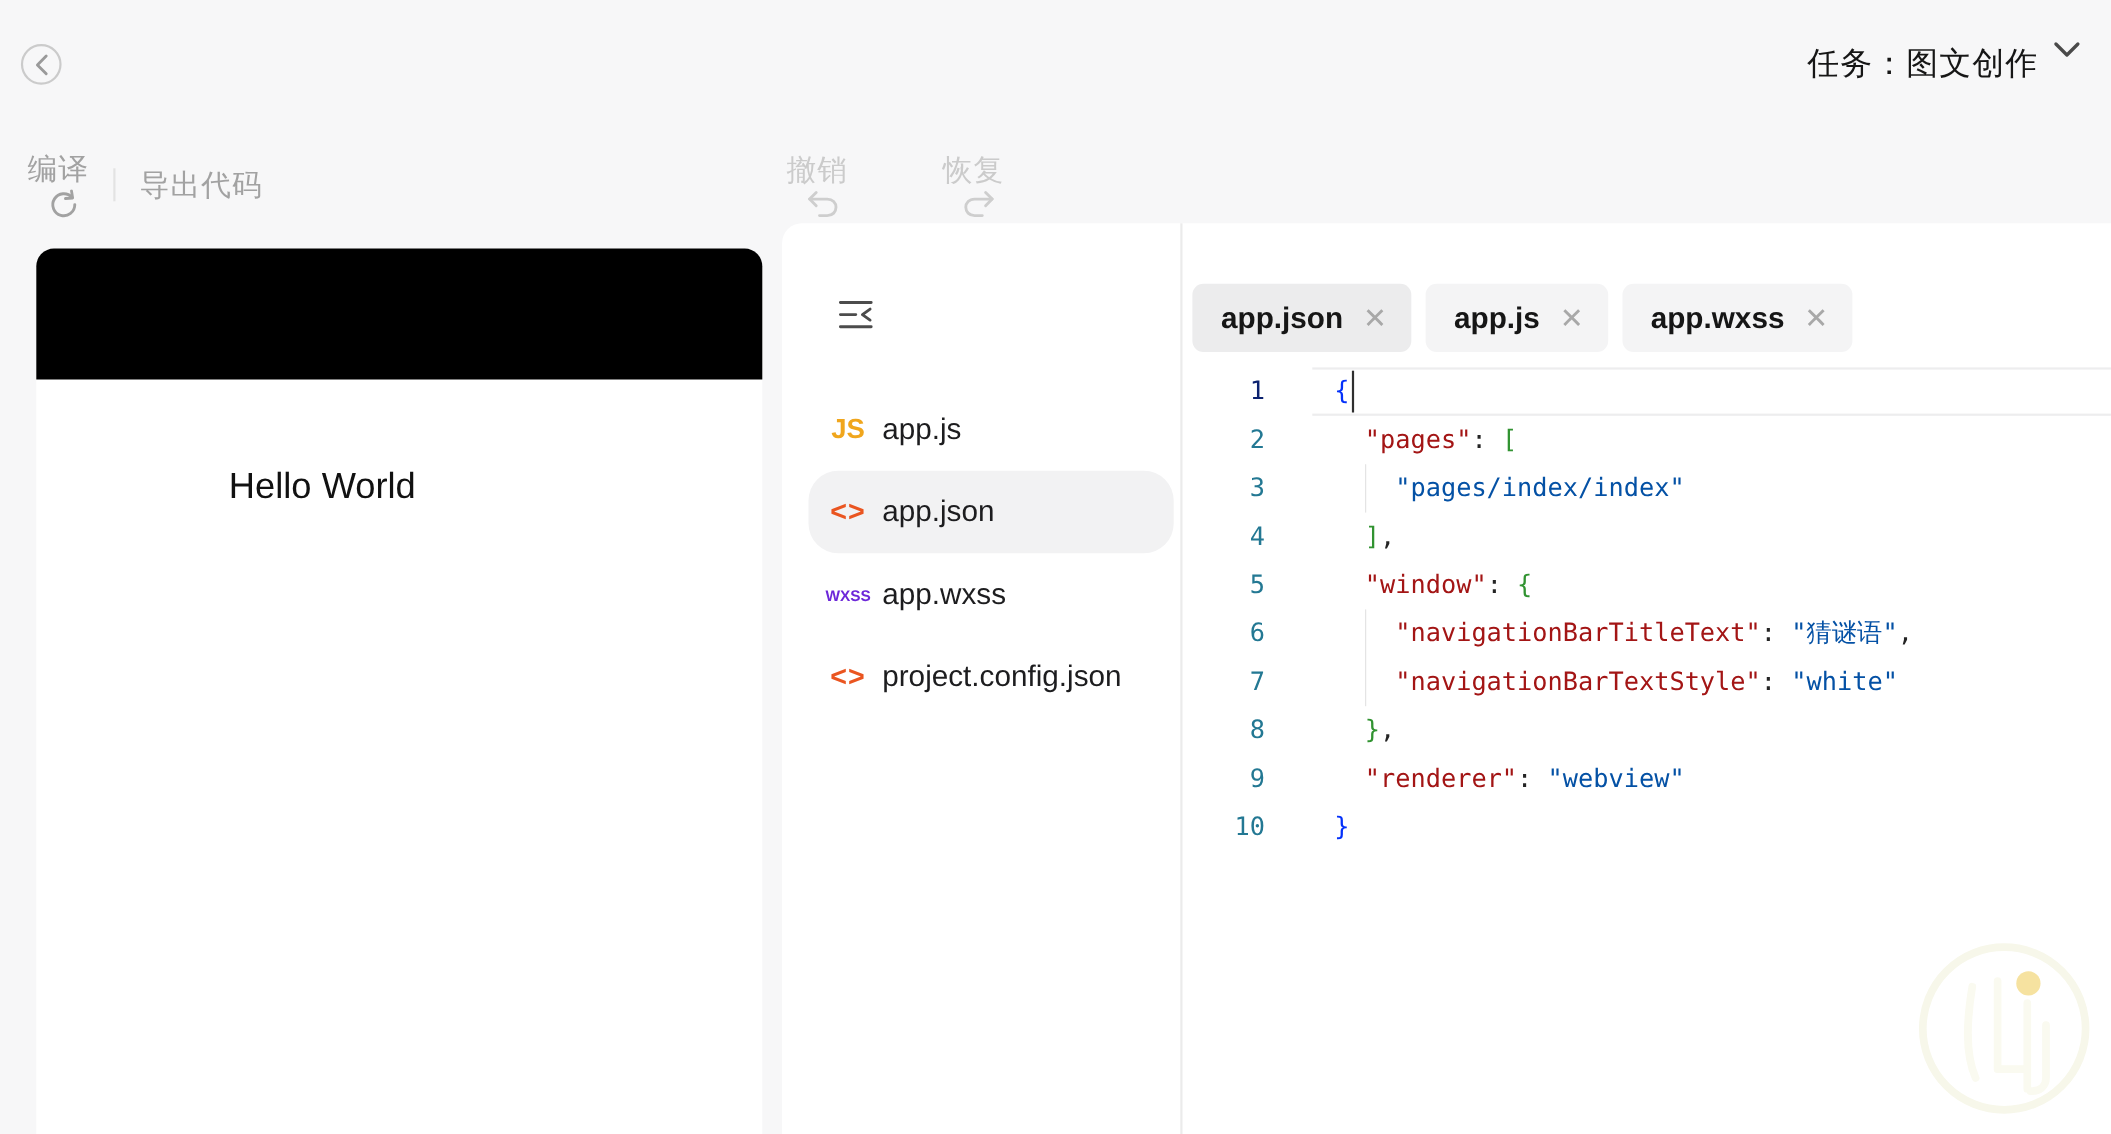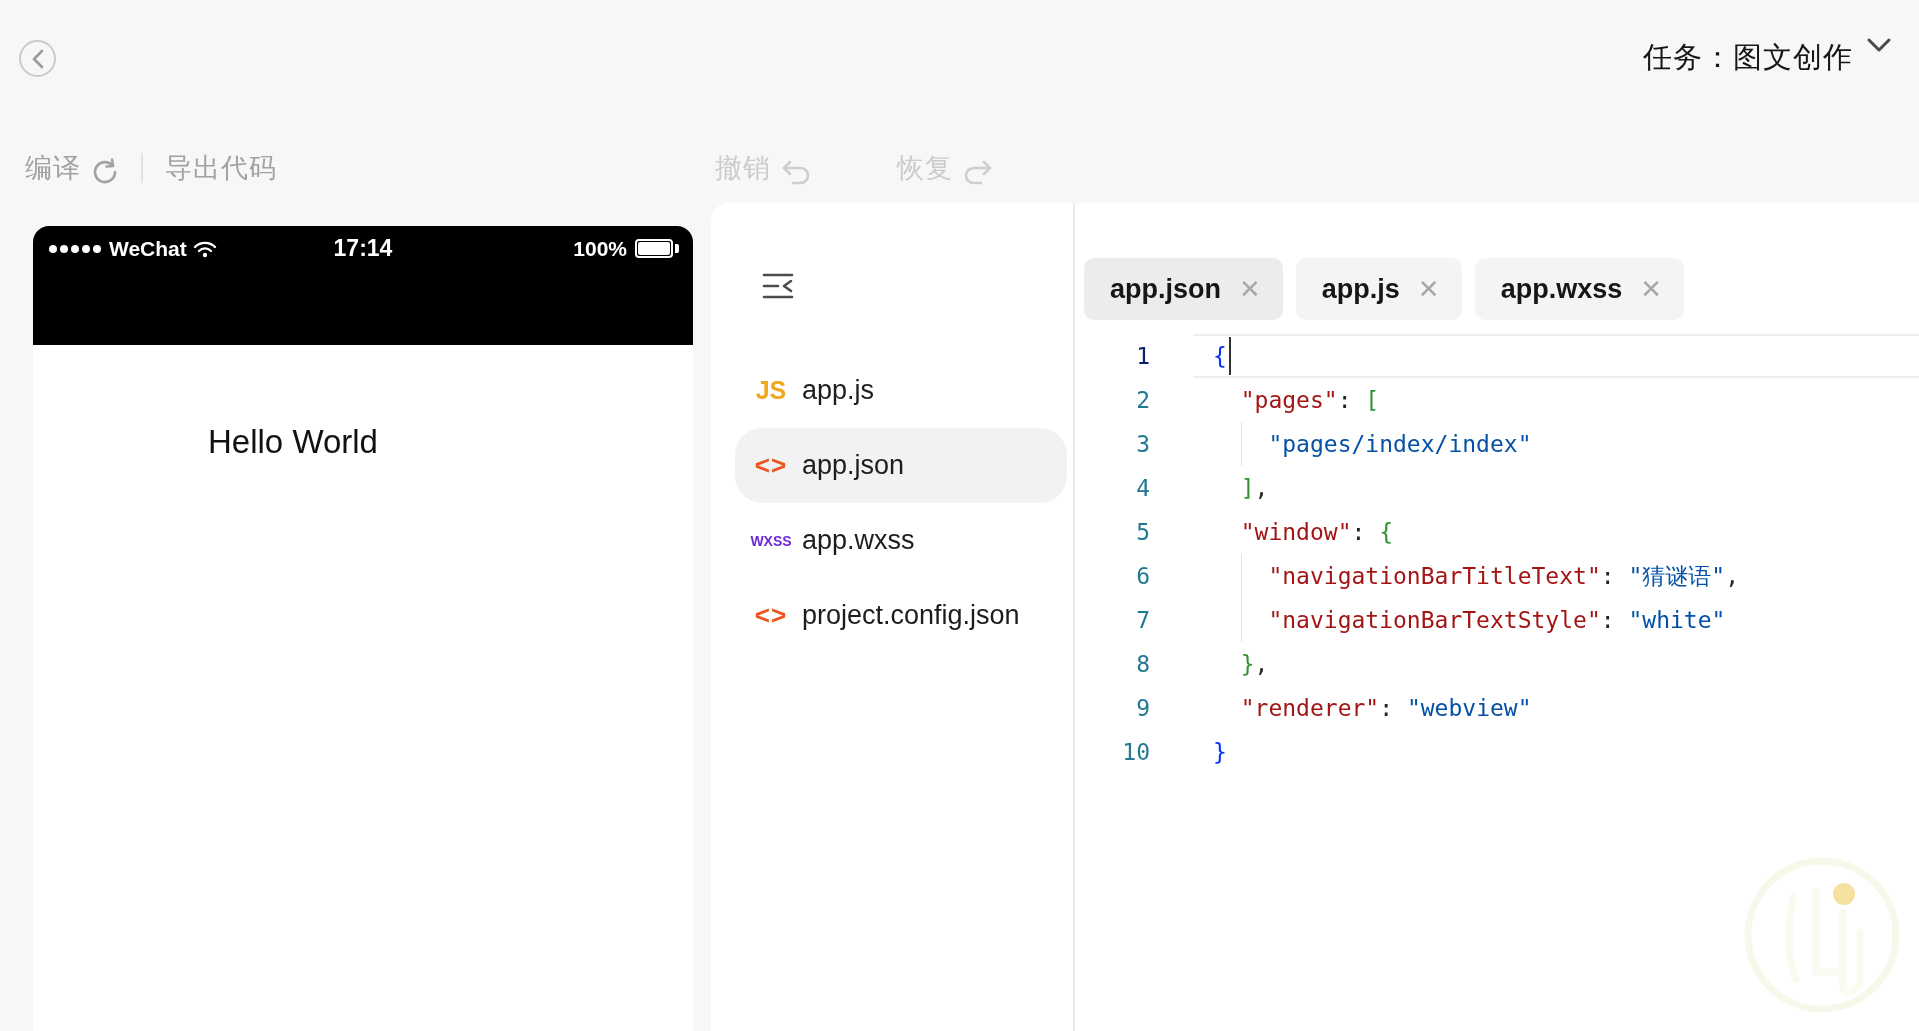--- a/index.html
+++ b/index.html
@@ -11,21 +11,21 @@
   .back-btn { position:absolute; left:19px; top:40px; width:37px; height:37px; border:2px solid #cbcbcb;
               border-radius:50%; display:flex; align-items:center; justify-content:center; cursor:pointer; }
   .task-sel { position:absolute; right:28px; top:38px; height:44px; display:flex; align-items:flex-start; cursor:pointer; }
   .task-sel .lbl { font-size:29px; color:#161616; font-weight:500; letter-spacing:1px; }
   .task-sel svg { margin-left:14px; }
 
   
   .tb { position:absolute; top:146px; height:44px; display:flex; align-items:center; }
   .tb-left { left:25px; }
   .tb-mid  { left:715px; }
-  .tb-btn { display:flex; align-items:flex-end; cursor:pointer; }
+  .tb-btn { display:flex; align-items:center; cursor:pointer;flex-direction:column; }
   .tb-btn .t { font-size:27px; color:#a2a2a2; letter-spacing:1px; }
   .tb-btn.dis .t { color:#cbcbcb; }
   .tb-btn svg { margin-left:10px; }
   .tb-sep { width:2px; height:30px; background:#e3e3e3; margin:0 22px; }
   .gap80 { width:86px; }
 
   
   .phone { position:absolute; left:33px; top:226px; width:660px; height:805px; background:#ffffff;
            border-radius:16px 16px 0 0; }
   .ph-head { height:119px; background:#000; border-radius:16px 16px 0 0; position:relative; }
@@ -141,43 +141,20 @@
       <span class="t">恢复</span>
       <svg width="30" height="26" viewBox="0 0 30 26">
         <polyline points="21,2 27,8 21,14" fill="none" stroke="#cecece" stroke-width="2.6" stroke-linecap="round" stroke-linejoin="round"></polyline>
         <path d="M27 8 H11 C6 8 3 11.5 3 15.5 C3 19.5 6 23 11 23 H18" fill="none" stroke="#cecece" stroke-width="2.6" stroke-linecap="round"></path>
       </svg>
     </div>
   </div>
 
   <div class="phone">
     <div class="ph-head">
-      <div class="status">
-        <div class="sig">
-          <span class="dots" id="sigdots">
-              <i></i>
-              <i></i>
-              <i></i>
-              <i></i>
-              <i></i>
-            </span>
-          <span class="carrier">WeChat</span>
-          <svg width="24" height="18" viewBox="0 0 24 18">
-            <path d="M2 7 C7.5 1.5 16.5 1.5 22 7" fill="none" stroke="#fff" stroke-width="2.4" stroke-linecap="round"></path>
-            <path d="M6 11 C9.5 7.5 14.5 7.5 18 11" fill="none" stroke="#fff" stroke-width="2.4" stroke-linecap="round"></path>
-            <circle cx="12" cy="15" r="2.2" fill="#fff"></circle>
-          </svg>
-        </div>
-        <div class="time">17:14</div>
-        <div class="batt">
-          <span class="pct">100%</span>
-          <span class="batt-body"></span>
-          <span class="batt-tip"></span>
-        </div>
-      </div>
     </div>
     <div>
       <div class="hello">Hello World</div>
     </div>
   </div>
 
   <div class="card">
 
     <div class="explorer">
       <svg class="collapse" viewBox="0 0 34 30">

